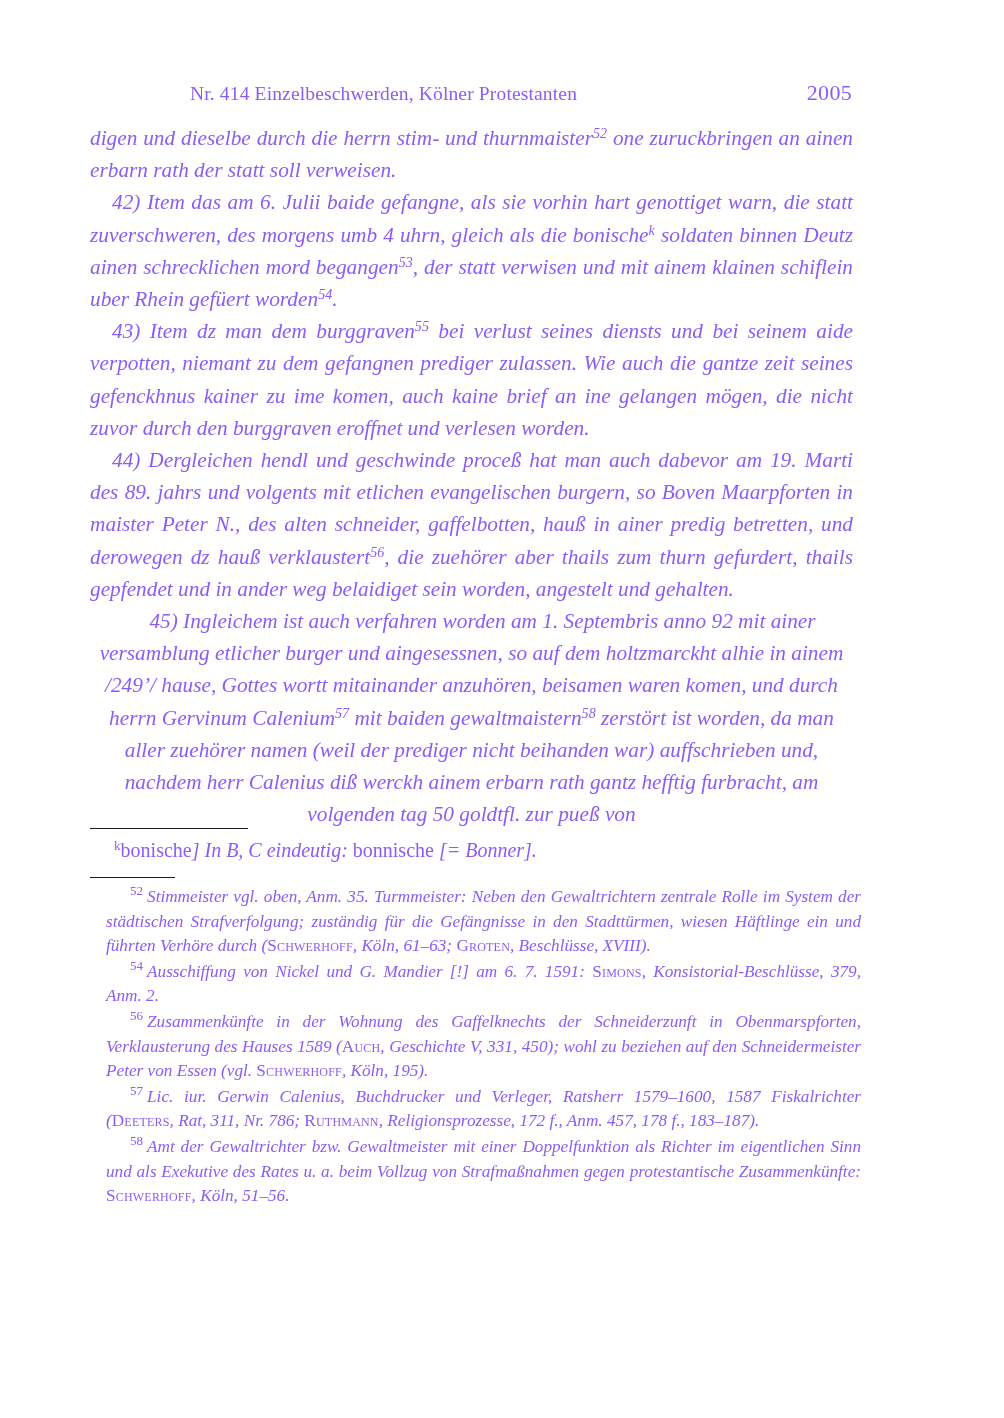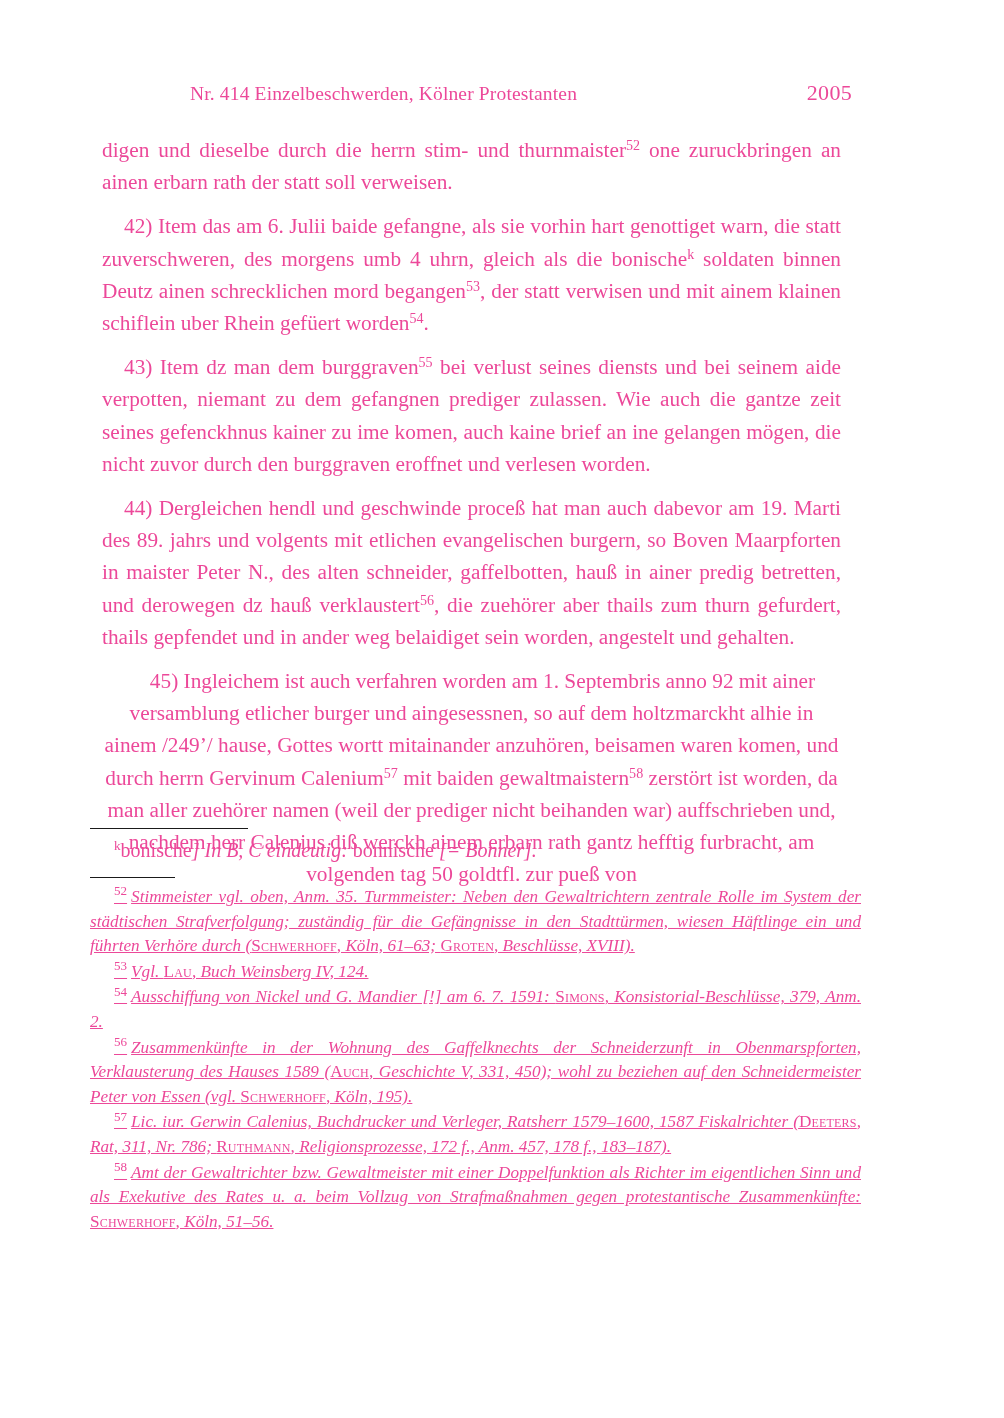--- a/index.html
+++ b/index.html
@@ -8,21 +8,21 @@
     background: #ffffff;
   }
   .page {
     position: relative;
     width: 1004px;
     height: 1418px;
     background: #ffffff;
     margin: 0 auto;
     overflow: hidden;
     font-family: "Liberation Serif", "DejaVu Serif", serif;
-    color: #ec4899;
+    color: #8b5cf6;
   }
 
   
   .runhead {
     position: absolute;
     left: 90px;
     top: 80px;
     width: 762px;
     height: 26px;
     display: flex;
@@ -47,22 +47,23 @@
     left: 90px;
     top: 122px;
     width: 763px;
     font-size: 21.3px;
     line-height: 32.2px;
     text-align: justify;
     text-justify: inter-word;
     hyphens: manual;
   }
   .body p {
-    margin: 12px;
+    margin: 0;
     text-indent: 0;
+    font-style: italic;
   }
   .body p.ind {
     text-indent: 22px;
   }
   .body p.last {
     text-align: center;
   }
   sup {
     font-size: 0.66em;
     line-height: 0;
@@ -97,22 +98,21 @@
   }
   .app-note .it { font-style: italic; }
 
   .fn {
     font-size: 17.2px;
     line-height: 24.6px;
     font-style: italic;
     text-align: justify;
     text-justify: inter-word;
     text-indent: 24px;
-    margin: 0 0 1px 0;
-    text-decoration: underline;
+    margin: 0 0 1px 16px;
   }
   .fn .num {
     font-style: normal;
     font-size: 0.76em;
     vertical-align: 0.5em;
     line-height: 0;
     padding-right: 4px;
   }
   .sc {
     font-variant: small-caps;
@@ -148,21 +148,20 @@
   <div class="notes">
 
     <div class="rule-long"></div>
 
     <div class="app-note"><sup>k</sup><span>bonische</span><span class="it">]</span><span class="it"> In B, C eindeutig:</span><span> bonnische </span><span class="it">[= Bonner].</span></div>
 
     <div class="rule-short"></div>
 
     <div class="fn"><span class="num">52</span><span>Stimmeister vgl. oben, Anm. 35. Turmmeister: Neben den Gewaltrichtern zentrale Rolle im System der städtischen Strafverfolgung; zuständig für die Gefängnisse in den Stadttürmen, wiesen Häftlinge ein und führten Verhöre durch (</span><span class="sc">Schwerhoff</span><span>, Köln, 61–63; </span><span class="sc">Groten</span><span>, Beschlüsse, XVIII).</span></div>
 
-    <div class="fn"><span class="num">53</span><span>Vgl. </span><span class="sc">Lau</span><span>, Buch Weinsberg IV, 124.</span></div>
 
     <div class="fn"><span class="num">54</span><span>Ausschiffung von Nickel und G. Mandier [!] am 6. 7. 1591: </span><span class="sc">Simons</span><span>, Konsistorial-Beschlüsse, 379, Anm. 2.</span></div>
 
 
     <div class="fn"><span class="num">56</span><span>Zusammenkünfte in der Wohnung des Gaffelknechts der Schneiderzunft in Obenmarspforten, Verklausterung des Hauses 1589 (</span><span class="sc">Auch</span><span>, Geschichte V, 331, 450); wohl zu beziehen auf den Schneidermeister Peter von Essen (vgl. </span><span class="sc">Schwerhoff</span><span>, Köln, 195).</span></div>
 
     <div class="fn"><span class="num">57</span><span>Lic. iur. Gerwin Calenius, Buchdrucker und Verleger, Ratsherr 1579–1600, 1587 Fiskalrichter (</span><span class="sc">Deeters</span><span>, Rat, 311, Nr. 786; </span><span class="sc">Ruthmann</span><span>, Religionsprozesse, 172 f., Anm. 457, 178 f., 183–187).</span></div>
 
     <div class="fn"><span class="num">58</span><span>Amt der Gewaltrichter bzw. Gewaltmeister mit einer Doppelfunktion als Richter im eigentlichen Sinn und als Exekutive des Rates u. a. beim Vollzug von Strafmaßnahmen gegen protestantische Zusammenkünfte: </span><span class="sc">Schwerhoff</span><span>, Köln, 51–56.</span></div>
 

